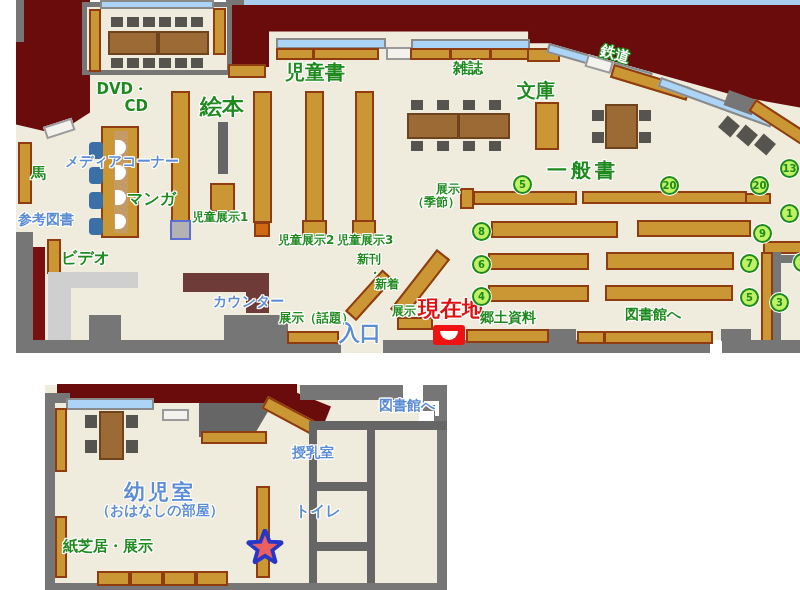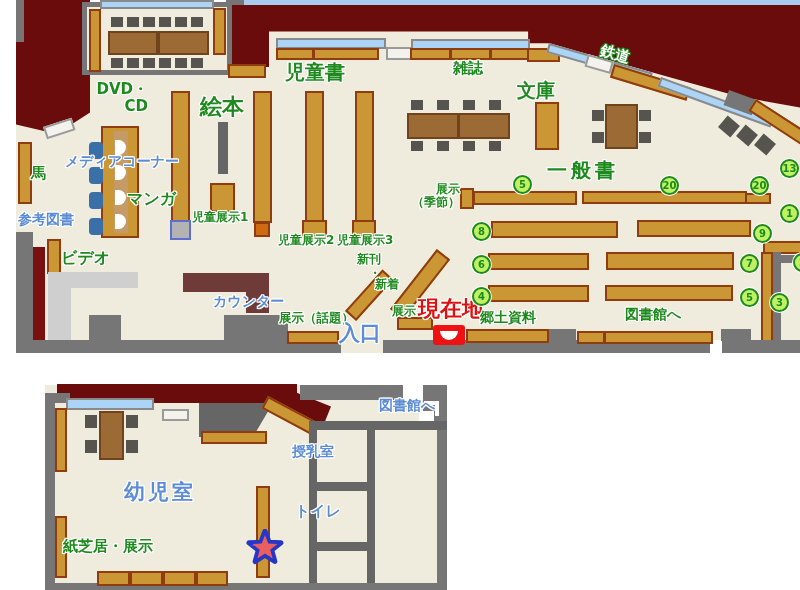--- a/index.html
+++ b/index.html
@@ -278,19 +278,20 @@
     <div class="abs sh" style="left:256px;top:133px;width:14px;height:92px;"></div>
 
     <svg class="abs" style="left:246px;top:176px;" width="38" height="38" viewBox="0 0 34 34">
       <path d="M17,2 L20.7,11.9 L31.3,12.4 L23,18.9 L25.8,29.1 L17,23.3 L8.2,29.1 L11,18.9 L2.7,12.4 L13.3,11.9 Z" fill="#ffffff" stroke="#2637c8" stroke-width="4.5" stroke-linejoin="round"></path>
       <path d="M17,2 L20.7,11.9 L31.3,12.4 L23,18.9 L25.8,29.1 L17,23.3 L8.2,29.1 L11,18.9 L2.7,12.4 L13.3,11.9 Z" transform="translate(17,17) scale(0.78) translate(-17,-17)" fill="#ea5f5f"></path>
     </svg>
 
     <div class="abs arrow-ne" style="left:424px;top:48px;"></div>
 
     <span class="lbl halo b" style="left:379px;top:45px;font-size:14px;">図書館へ</span>
-    <span class="lbl halo b" style="left:292px;top:92px;font-size:14px;font-family:Liberation Mono, monospace;">授乳室</span>
+    <span class="lbl halo b" style="left:292px;top:92px;font-size:14px;">授乳室</span>
     <span class="lbl halo b" style="left:295px;top:150px;font-size:15px;">トイレ</span>
     <span class="lbl halo b" style="left:124px;top:128px;font-size:21px;letter-spacing:3px;">幼児室</span>
+    <span class="lbl halo b" style="left:96px;top:150px;font-size:14px;">（おはなしの部屋）</span>
     <span class="lbl halo g" style="left:63px;top:185px;font-size:15px;">紙芝居・展示</span>
   </div>
 
 </div>
 
 </body></html>

